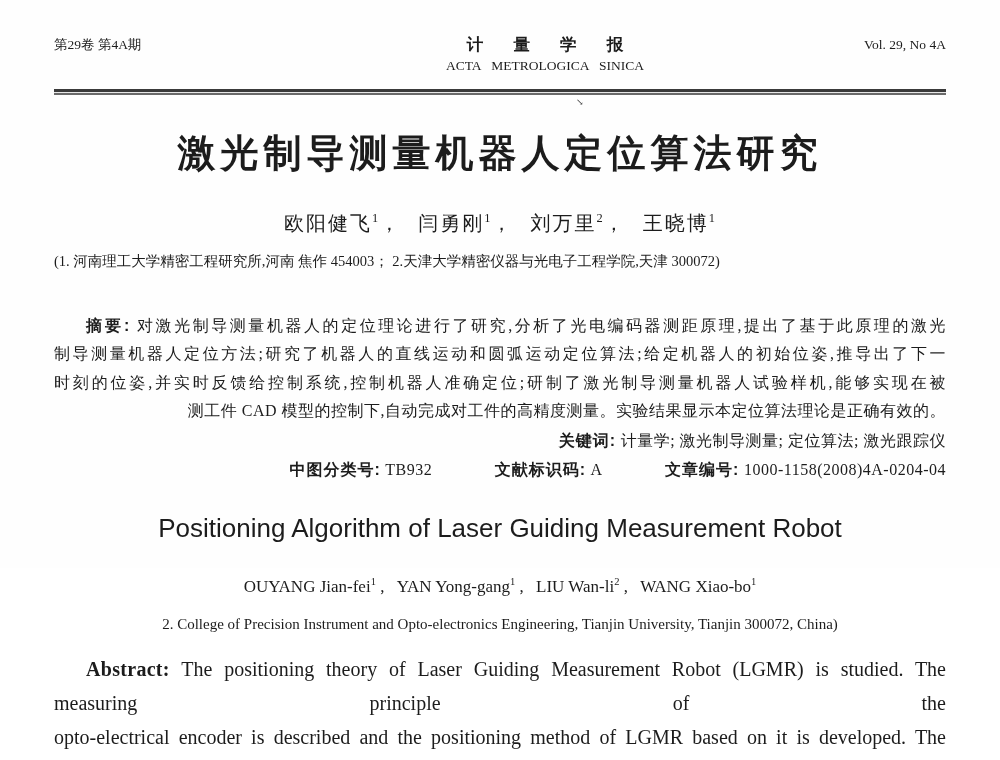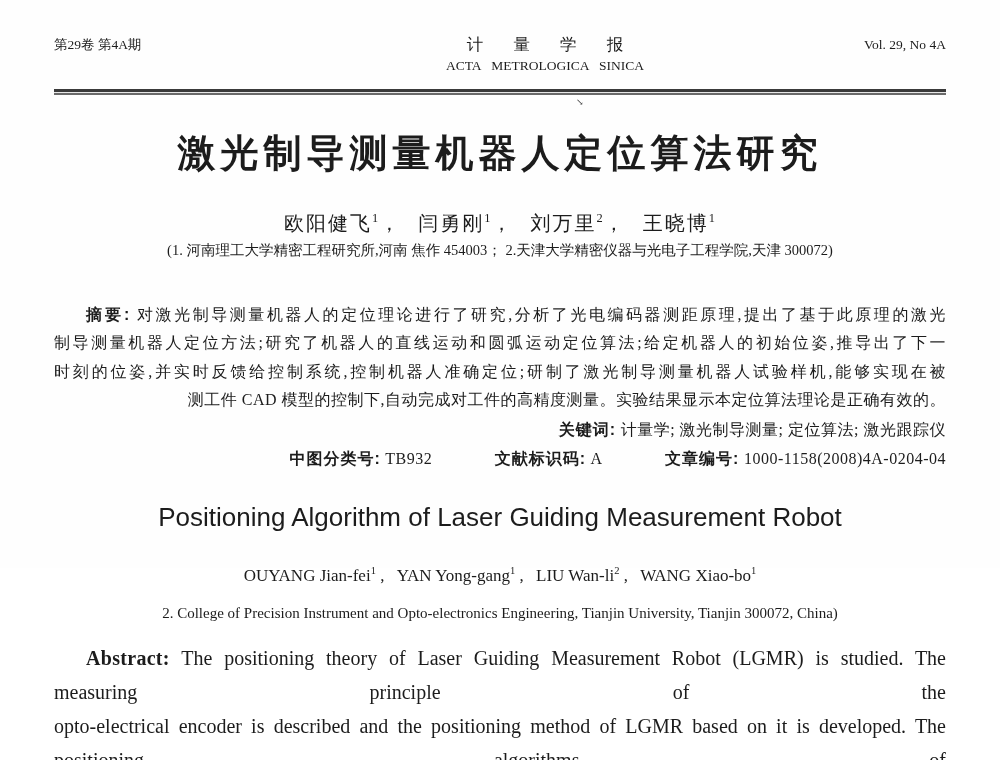--- a/index.html
+++ b/index.html
@@ -20,21 +20,21 @@
     display: flex;
     justify-content: space-between;
     align-items: flex-start;
   }
   .h-col { font-size: 13.5px; line-height: 21px; white-space: nowrap; }
   .h-left  { text-align: left;  width: 225px; }
   .h-right { text-align: right; width: 165px; }
   .h-center { text-align: center; flex: 1; padding-left: 30px; }
   .jname-cn {
     font-size: 16.5px;
-    font-weight: 400;
+    font-weight: 700;
     word-spacing: 26px;
     line-height: 21px;
     white-space: nowrap;
   }
   .jname-en {
     font-size: 13.5px;
     word-spacing: 7px;
     line-height: 21px;
     white-space: nowrap;
   }
@@ -71,22 +71,22 @@
     line-height: 28px;
   }
   .author-cn { margin: 0 7px; letter-spacing: 2px; }
   .authors-cn sup, .authors-en sup {
     font-size: 0.62em;
     vertical-align: super;
     letter-spacing: 0;
   }
   .sep-cn { letter-spacing: 0; margin-left: 1px; }
   .affil-cn {
-    margin-top: 3px;
-    text-align: center;
+    margin-top: 14px;
+    text-align: left;
     font-size: 14.5px;
     line-height: 21px;
     white-space: nowrap;
   }
 
   
   .abstract-cn { margin-top: 40px; }
   .cline {
     font-size: 16px;
     line-height: 28.5px;

